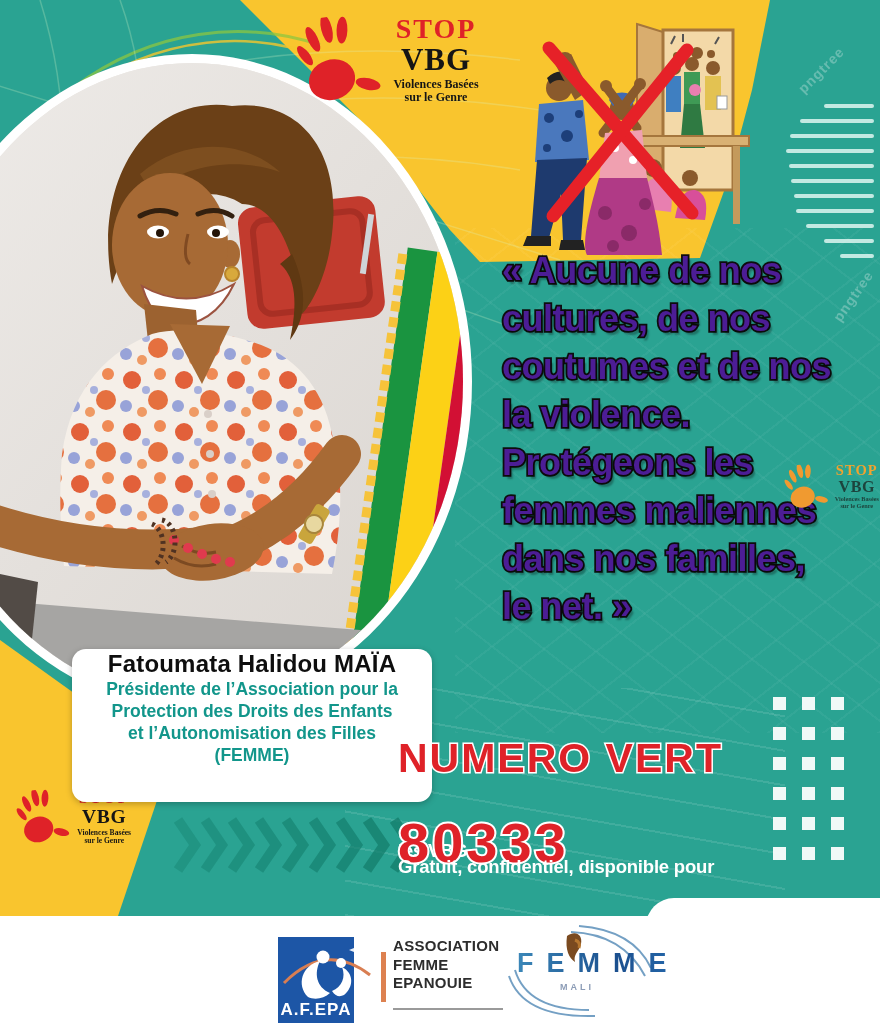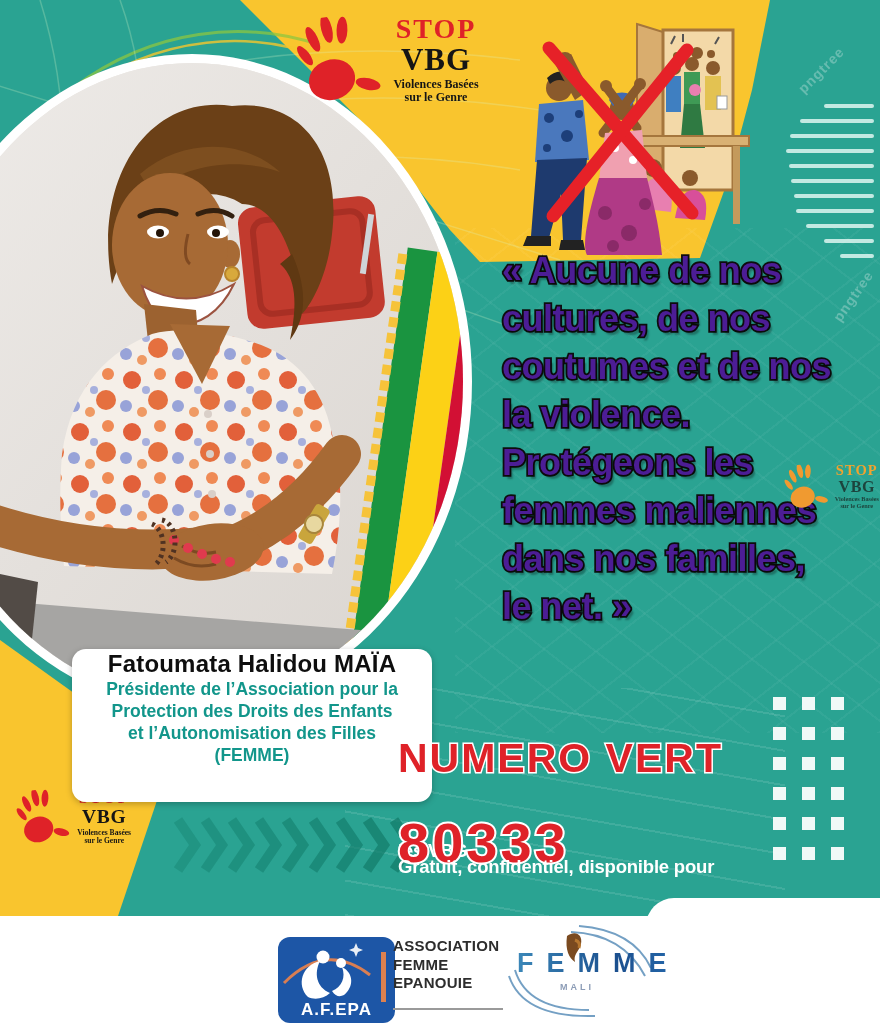--- a/index.html
+++ b/index.html
@@ -64,21 +64,21 @@
     -webkit-text-stroke:3px #fff;paint-order:stroke fill;}
   #hot-sub1{top:779px;}#hot-sub2{top:800px;margin-top:40px;}
   .hot-white{font-size:18.5px;font-weight:bold;color:#fff;letter-spacing:-.2px;}
   #hot-number{top:810px;font-size:56px;font-weight:bold;color:var(--red,#df2228);letter-spacing:3px;
     -webkit-text-stroke:4px #fff;paint-order:stroke fill;}
   #hot-note1{top:856px;}#hot-note2{top:879px;}
 
   
   #band-main{position:absolute;left:0;top:916px;width:880px;height:108px;background:#fff;}
   #band-right{position:absolute;left:646px;top:898px;width:234px;height:126px;background:#fff;border-top-left-radius:28px;}
-  #afepa-square{position:absolute;left:278px;top:937px;width:117px;height:86px;background:var(--afepablue,#1d56a6);border-radius:12px;}
+  #afepa-square{position:absolute;left:278px;top:937px;width:76px;height:86px;background:var(--afepablue,#1d56a6);border-radius:0;}
   #afepa-acronym{position:absolute;left:0;bottom:3px;width:100%;text-align:center;
     font-size:17px;font-weight:bold;color:#fff;letter-spacing:1px;}
   #afepa-bar{position:absolute;left:381px;top:952px;width:5px;height:50px;background:#dd8150;}
   #afepa-name{position:absolute;left:393px;top:937px;}
   .afepa-line{font-size:15px;line-height:18.5px;font-weight:bold;color:#2d2d2d;letter-spacing:.3px;}
   #afepa-underline{position:absolute;left:393px;top:1008px;width:110px;height:2px;background:#9a9a9a;}
   #cswa-letters{position:absolute;left:517px;top:948px;font-size:27px;font-weight:bold;letter-spacing:13px;
     background:linear-gradient(90deg,#3b87b8,#1b4f8e 60%,#2569ac);-webkit-background-clip:text;background-clip:text;color:transparent;}
   #cswa-mali{position:absolute;left:560px;top:982px;font-size:9px;font-weight:bold;color:#8c9cb6;letter-spacing:3px;}
 

